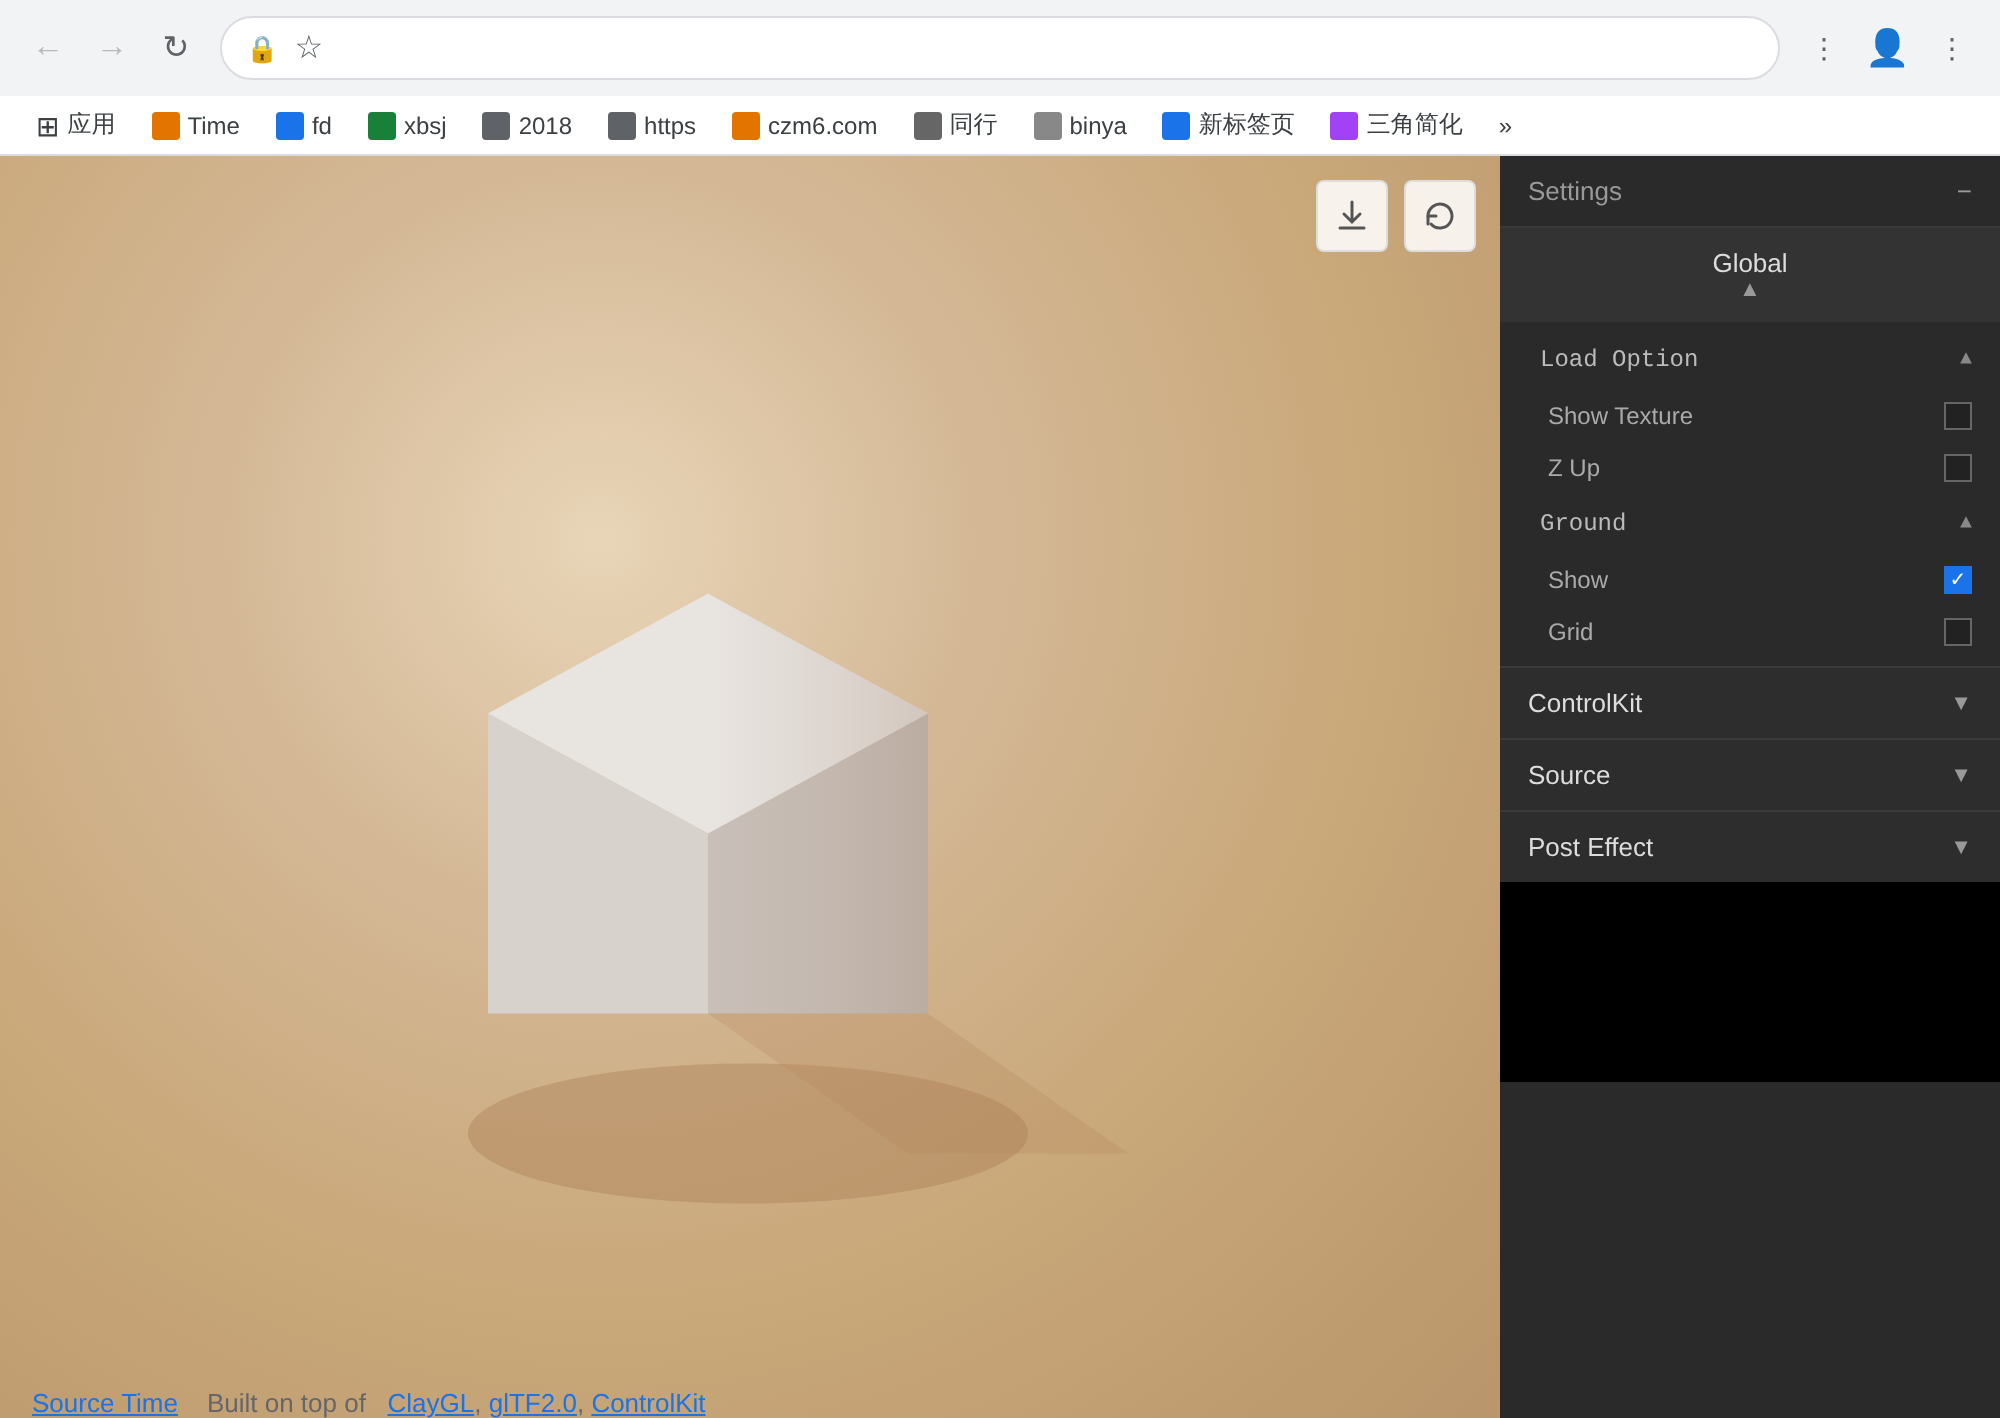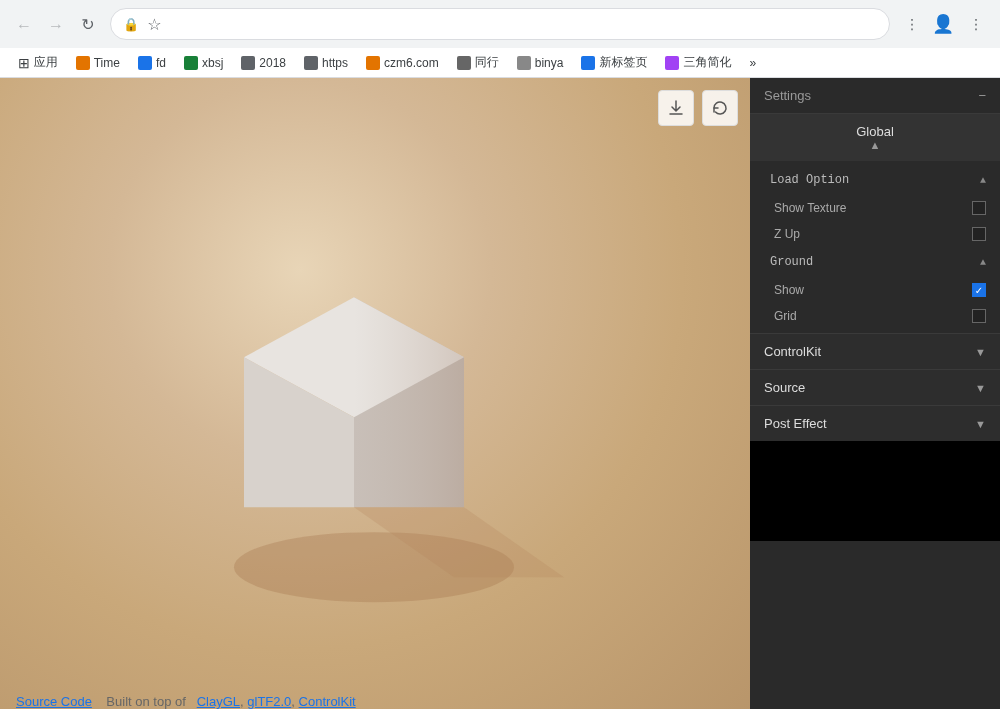--- a/index.html
+++ b/index.html
@@ -261,21 +261,21 @@
       </div>
       <div class="vp-btn">
         <svg width="18" height="18" viewBox="0 0 18 18" fill="none" xmlns="http://www.w3.org/2000/svg">
           <path d="M3 9a6 6 0 1 1 1.5 4" stroke="#555" stroke-width="1.5" stroke-linecap="round"></path>
           <path d="M3 13V9h4" stroke="#555" stroke-width="1.5" stroke-linecap="round" stroke-linejoin="round"></path>
         </svg>
       </div>
     </div>
 
     <div class="viewport-footer">
-      <a>Source Code</a>
+      <a>Source Time</a>
       &nbsp;&nbsp;
       <span>Built on top of</span>
       &nbsp;
       <a>ClayGL</a>,
       <a> glTF2.0</a>,
       <a> ControlKit</a>
     </div>
   </div>
 
   <div class="settings-panel">

